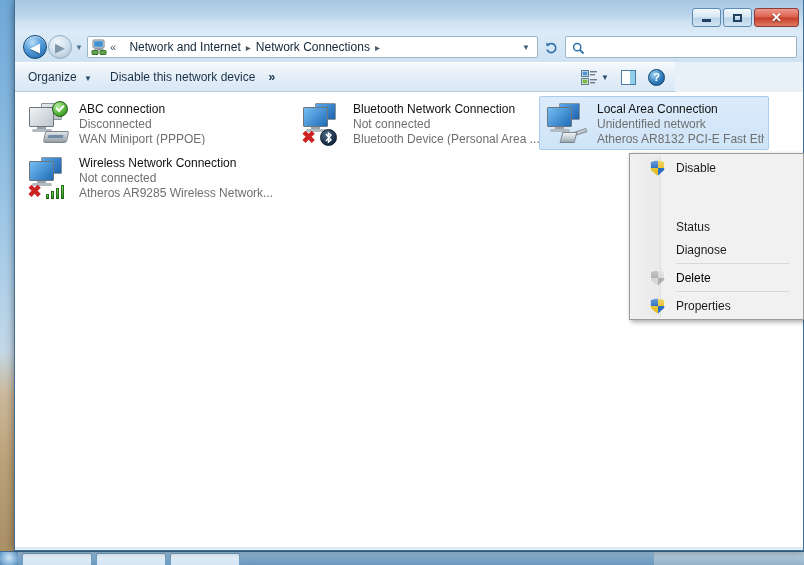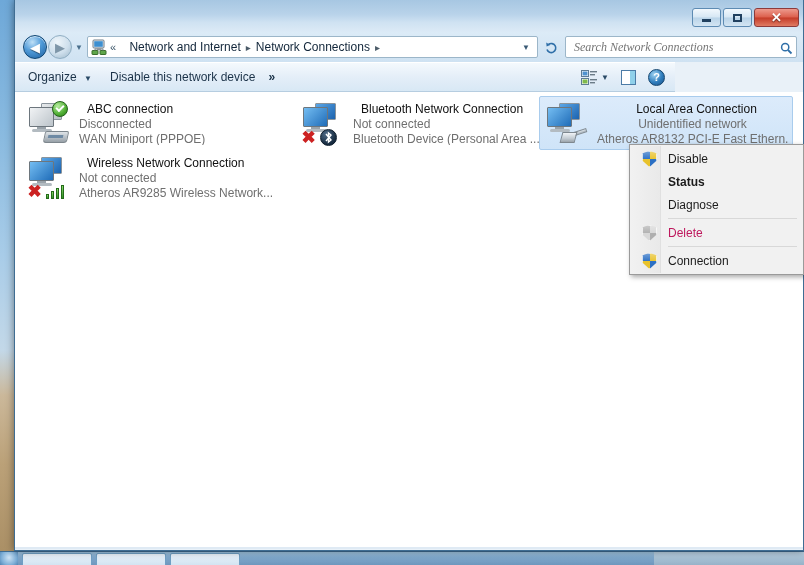--- a/index.html
+++ b/index.html
@@ -316,21 +316,20 @@
     flex: none;
     position: relative;
     margin-right: 5px;
   }
   .conn-text { padding-top: 1px; overflow: hidden; }
   .conn-name {
     font-size: 12px;
     color: #111111;
     white-space: nowrap;
     line-height: 15px;
-    margin-left: 8px;
   }
   .conn-status, .conn-device {
     font-size: 12px;
     color: #6f6f6f;
     white-space: nowrap;
     line-height: 15px;
   }
 
   
   .mon {
@@ -464,26 +463,26 @@
     width: 13px; height: 4px;
     background: linear-gradient(to bottom, #dfe5ea, #a9b2b9);
     border: 1px solid #838c93;
     box-sizing: border-box;
     transform: rotate(-18deg);
   }
 
   
   #ctxmenu {
     position: absolute;
-    left: 629px; top: 144px;
+    left: 629px; top: 153px;
     width: 175px;
     background: #f1f1f1;
     border: 1px solid #9a9a9a;
     box-shadow: 2px 2px 5px rgba(0,0,0,0.35);
-    padding: 2px 4px;
+    padding: 2px 12px;
     box-sizing: border-box;
     z-index: 50;
   }
   #ctxmenu .gutter {
     position: absolute;
     left: 1px; top: 1px;
     width: 29px;
     bottom: 1px;
     background: linear-gradient(to right, #f1f1f1 0%, #e9e9e9 100%);
     border-right: 1px solid #e0e0e0;
@@ -491,22 +490,22 @@
   .menu-item {
     position: relative;
     height: 23px;
     display: flex;
     align-items: center;
     padding-left: 34px;
     font-size: 12px;
     color: #1c1c1c;
     z-index: 2;
   }
-  .menu-item.bold { font-weight: bold; }
-  .menu-item.disabled { color: #be185d; }
+  .menu-item.bold { font-weight: normal; margin-top: 36px; }
+  .menu-item.disabled { color: #000000; }
   .menu-sep {
     height: 1px;
     background: #d8d8d8;
     margin: 2px 2px 2px 34px;
     position: relative;
     z-index: 2;
   }
   .shield {
     position: absolute;
     left: 8px; top: 4px;
@@ -607,21 +606,20 @@
     </div>
 
     <div id="refresh-btn">
       <svg width="15" height="15" viewBox="0 0 15 15">
         <path d="M3 9.5 A4.5 4.5 0 1 0 4.5 4.5" fill="none" stroke="#2f6fa8" stroke-width="1.6"></path>
         <path d="M2.2 2.6 L2.6 6.4 L6.2 5.0 Z" fill="#2f6fa8"></path>
       </svg>
     </div>
 
     <div id="searchbox">
-      <input id="search-input" type="text" placeholder="Search Network Connections" style="">
       <span class="search-glass">
         <svg width="13" height="13" viewBox="0 0 13 13">
           <circle cx="5.2" cy="5.2" r="3.6" fill="none" stroke="#2f6fa8" stroke-width="1.5"></circle>
           <line x1="8" y1="8" x2="11.5" y2="11.5" stroke="#2f6fa8" stroke-width="1.8"></line>
         </svg>
       </span>
     </div>
   </div>
 
   <div id="cmdbar">
@@ -688,21 +686,21 @@
             </svg>
           </div>
         </div>
         <div class="conn-text">
           <div class="conn-name">Bluetooth Network Connection</div>
           <div class="conn-status">Not connected</div>
           <div class="conn-device">Bluetooth Device (Personal Area ...</div>
         </div>
       </div>
 
-      <div class="conn-item selected" style="left:524px; top:4px; width:254px;text-align:center;">
+      <div class="conn-item selected" style="left:524px; top:4px; width:230px;">
         <div class="conn-icon blue">
           <div class="mon mon-back"></div>
           <div class="mon mon-front"></div>
           <div class="mon mon-stand"></div>
           <div class="mon mon-base"></div>
           <div class="dev-eth">
             <div class="cord"></div>
             <div class="plug"></div>
           </div>
         </div>
@@ -785,15 +783,15 @@
   <div class="menu-item">
     <span class="shield uac">
       <span class="clip">
           <span class="q1"></span>
           <span class="q2"></span>
           <span class="q3"></span>
           <span class="q4"></span>
         </span>
       <span class="rim"></span>
     </span>
-    <span>Connection</span>
+    <span>Properties</span>
   </div>
 </div>
 
 </body></html>

